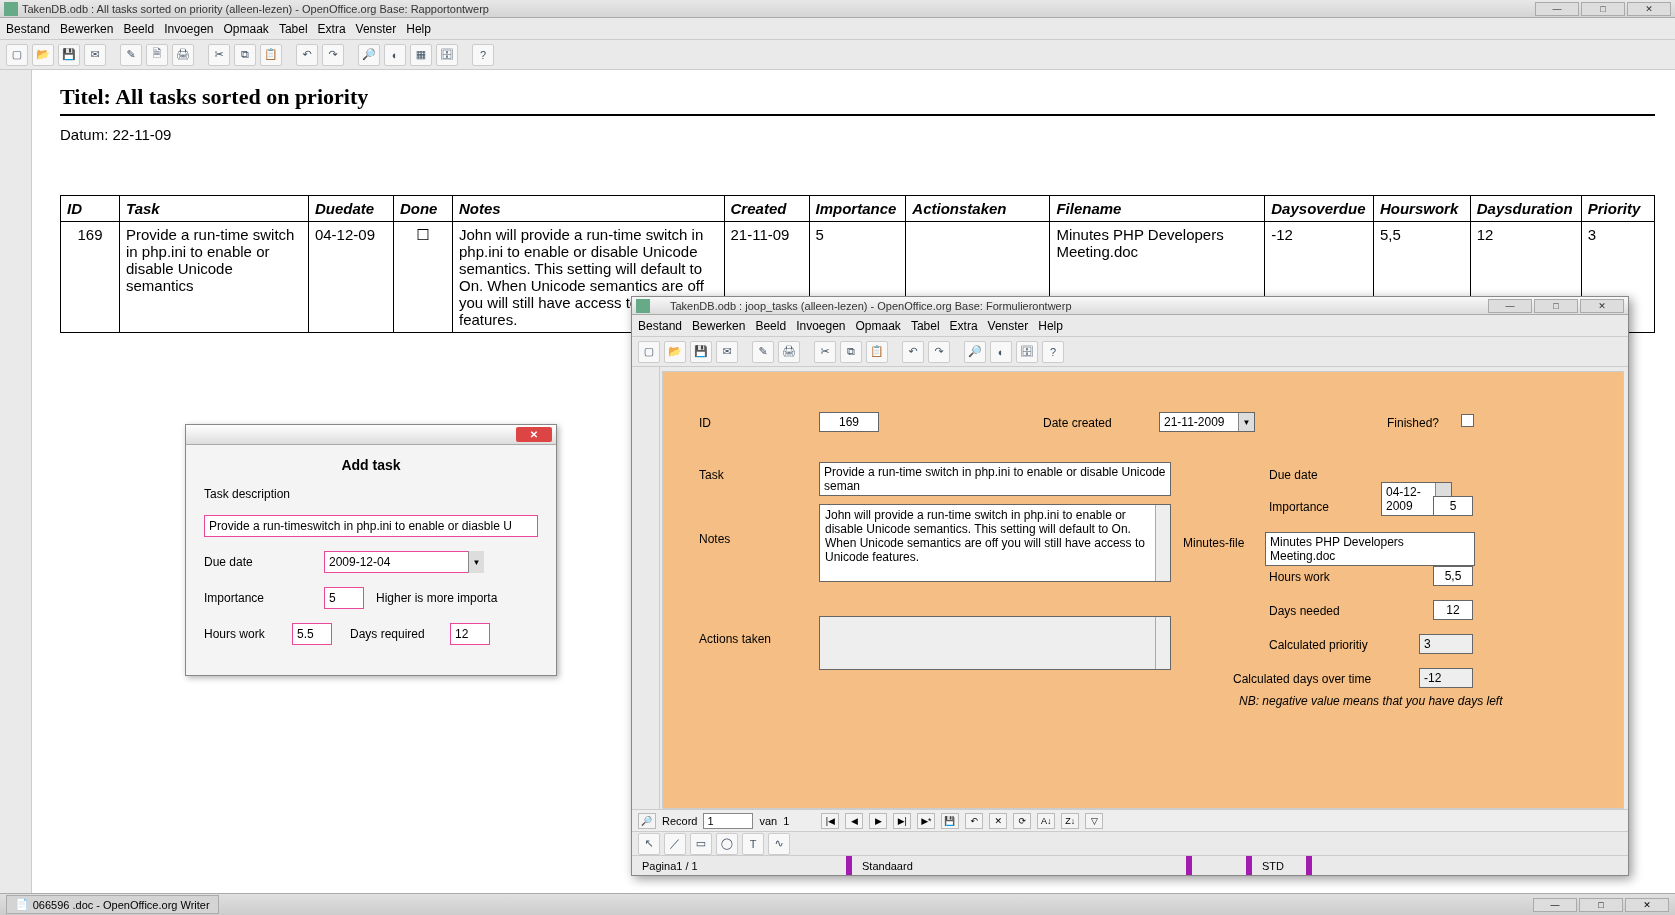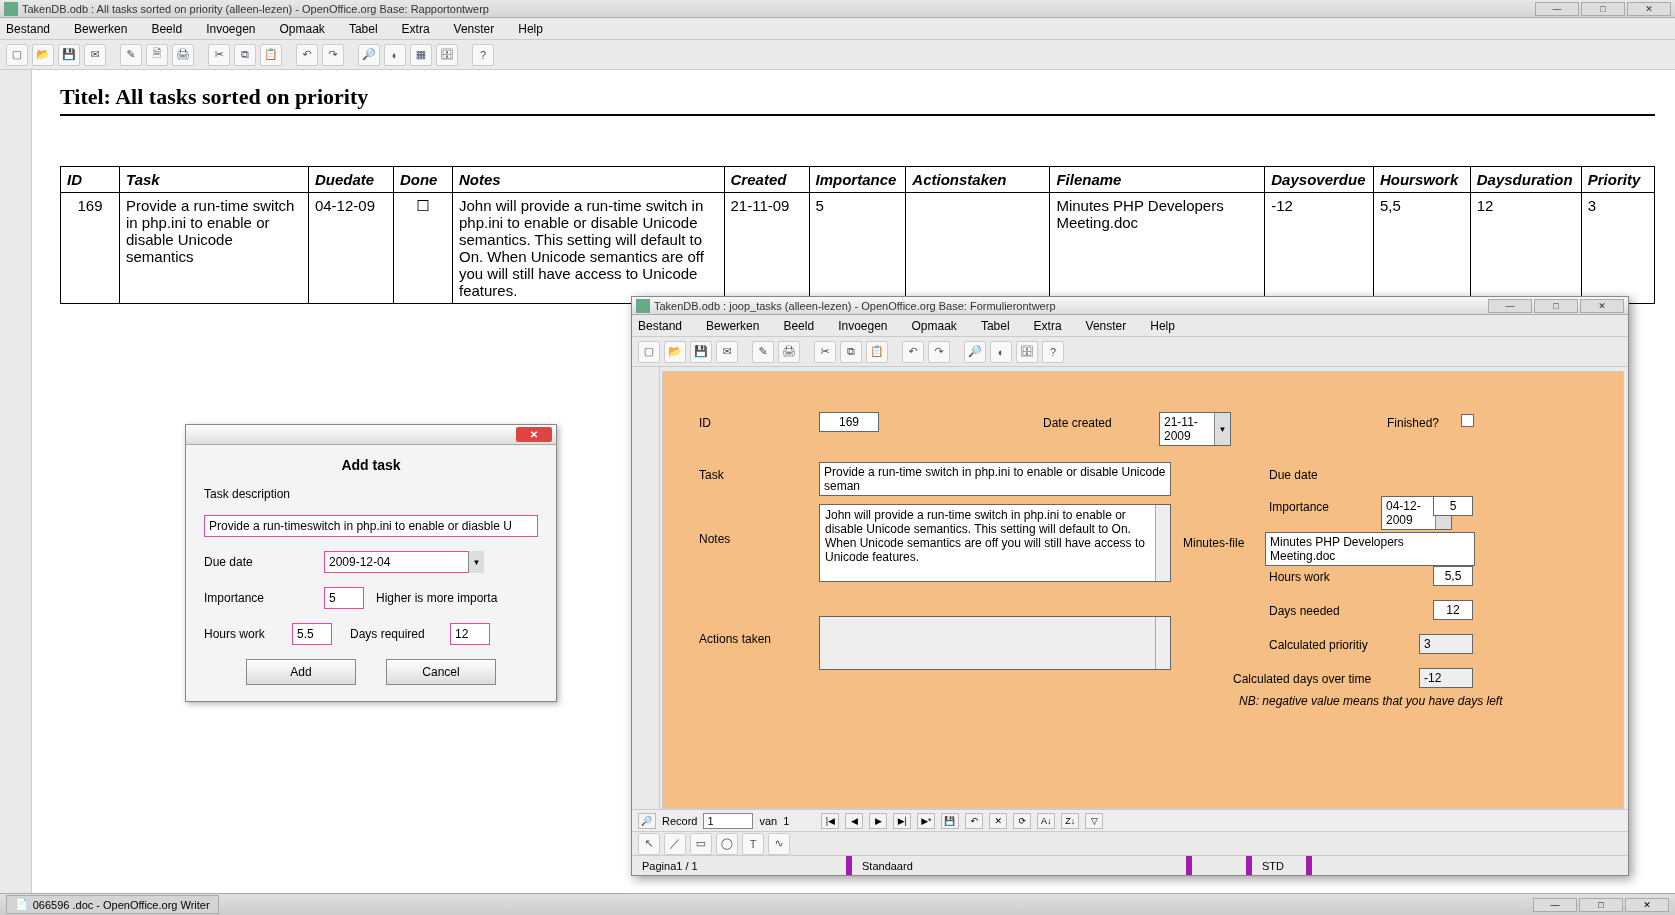--- a/index.html
+++ b/index.html
@@ -4,21 +4,21 @@
 <style>
 * { box-sizing: border-box; margin: 0; padding: 0; font-family: Arial, sans-serif; }
 body { background: #eaeaea; width: 1675px; height: 915px; overflow: hidden; position: relative; font-size: 12px; }
 
 
 .main-window { position: absolute; top: 0; left: 0; right: 0; bottom: 0; background: #fff; display: flex; flex-direction: column; }
 .titlebar { background: linear-gradient(#e8e8e8, #d4d4d4); height: 18px; display: flex; align-items: center; padding: 0 4px; font-size: 11px; color: #333; border-bottom: 1px solid #aaa; }
 .titlebar .tb-icon { width: 14px; height: 14px; background: #6a8; margin-right: 4px; }
 .titlebar .wc { margin-left: auto; display: flex; gap: 2px; }
 .wc-btn { width: 44px; height: 14px; background: #ddd; border: 1px solid #aaa; font-size: 9px; text-align: center; line-height: 12px; cursor: pointer; }
-.menubar { background: #eaeaea; height: 22px; display: flex; align-items: center; padding: 0 6px; gap: 24px; font-size: 12px; border-bottom: 1px solid #ccc; }
+.menubar { background: #eaeaea; height: 22px; display: flex; align-items: center; padding: 0 6px; gap: 10px; font-size: 12px; border-bottom: 1px solid #ccc; }
 .menubar span { cursor: pointer; }
 .toolbar { background: #eaeaea; height: 30px; display: flex; align-items: center; padding: 0 6px; gap: 4px; border-bottom: 1px solid #ccc; }
 .tb-btn { width: 22px; height: 22px; background: #f8f8f8; border: 1px solid #ccc; border-radius: 2px; display:flex;align-items:center;justify-content:center; font-size:11px;color:#456;}
 .tb-sep { width: 6px; }
 .content-area { flex: 1; background: #fff; position: relative; overflow: hidden; }
 .left-ruler { position:absolute; left:0; top:0; width:32px; bottom:0; background:#eaeaea; border-right:1px solid #ccc;}
 .report-page { position: absolute; left: 60px; top: 10px; right: 20px; height: 700px; }
 .report-title { font-family: "Times New Roman", serif; font-size: 22px; font-weight: bold; padding: 4px 0; border-bottom: 2px solid #000; }
 .report-meta { font-family: "Times New Roman", serif; font-size: 15px; margin-top: 8px; line-height: 1.4; }
 table.report { border-collapse: collapse; margin-top: 50px; width: 100%; table-layout: fixed; font-family: "Times New Roman", serif; font-size: 15px; }
@@ -34,21 +34,21 @@
 .frow { display:flex; align-items:center; margin: 14px 0; font-size:12px;}
 .frow label { width: 120px; }
 .dlg-input { border:1px solid #ec4899; background:#fff; padding:3px 4px; font-size:12px;}
 .dlg-w { width: 100%; }
 .dlg-sm { width: 40px; }
 .btns { display:flex; gap:30px; justify-content:center; margin-top:12px;}
 .dbtn { width:110px; height:26px; background:linear-gradient(#fff,#ddd); border:1px solid #888; font-size:12px; cursor:pointer;}
 
 
 .subwin { position:absolute; left:631px; top:296px; width:998px; height:580px; background:#eaeaea; border:1px solid #888; box-shadow:3px 3px 10px rgba(0,0,0,.4); display:flex; flex-direction:column;}
-.subwin .titlebar{background:linear-gradient(#f8f8f8,#dcdcdc);}
+.subwin .titlebar{background:linear-gradient(#f8f8f8,#dcdcdc);gap:16px;}
 .form-canvas { flex:1; margin:4px 4px 0 32px; background:#f5be85; border:1px solid #ccc; position:relative; overflow:auto;}
 .flabel { position:absolute; font-size:12px; color:#000;}
 .ffield { position:absolute; background:#fff; border:1px solid #666; font-size:12px; padding:2px 4px; }
 .ffield.ro { background:#eee;}
 .fcheck { position:absolute; width:13px; height:13px; background:#fff; border:1px solid #666;}
 .farea { position:absolute; background:#fff; border:1px solid #666; font-size:12px; padding:3px 5px; overflow:auto;}
 .farea .sb { position:absolute;right:0;top:0;bottom:0;width:15px;background:#eee;border-left:1px solid #aaa;}
 .note-text{font-style:italic;font-size:12px;color:#000;position:absolute;}
 .navbar { height:22px; background:#eee; border-top:1px solid #ccc; display:flex; align-items:center; padding:0 6px; gap:6px; font-size:11px;}
 .nav-input{width:50px;border:1px solid #888;padding:1px 3px;font-size:11px;}
@@ -107,20 +107,21 @@
     <div class="tb-btn">▦</div>
     <div class="tb-btn">🗄</div>
     <div class="tb-sep"></div>
     <div class="tb-btn">?</div>
   </div>
   <div class="content-area">
     <div class="left-ruler"></div>
     <div class="report-page">
       <div class="report-title">Titel: All tasks sorted on priority</div>
       <div class="report-meta">
+        <div>Datum: 22-11-09</div>
       </div>
       <table class="report">
         <colgroup>
           <col style="width:50px">
             <col style="width:160px">
             <col style="width:72px">
             <col style="width:50px">
           <col style="width:230px">
             <col style="width:72px">
             <col style="width:82px">
@@ -190,24 +191,20 @@
       <label>Importance</label>
       <input class="dlg-input dlg-sm" value="5" style="">
       <span style="margin-left:12px">Higher is more importa</span>
     </div>
     <div class="frow">
       <label style="width:88px">Hours work</label>
       <input class="dlg-input dlg-sm" value="5.5" style="">
       <label style="width:100px;margin-left:18px">Days required</label>
       <input class="dlg-input dlg-sm" value="12" style="">
     </div>
-    <div class="btns">
-      <button class="dbtn">Add</button>
-      <button class="dbtn">Cancel</button>
-    </div>
   </div>
 </div>
 
 <div class="subwin">
   <div class="titlebar">
     <div class="tb-icon"></div>
     <span>TakenDB.odb : joop_tasks (alleen-lezen) - OpenOffice.org Base: Formulierontwerp</span>
     <div class="wc">
       <div class="wc-btn">—</div>
       <div class="wc-btn">□</div>
@@ -247,21 +244,21 @@
     <div class="tb-btn">?</div>
   </div>
 
   <div style="flex:1;position:relative;display:flex;">
     <div style="width:28px;background:#eaeaea;border-right:1px solid #ccc"></div>
     <div class="form-canvas" style="margin-left:2px;">
       <div class="flabel" style="left:36px;top:44px">ID</div>
       <div class="ffield" style="left:156px;top:40px;width:60px;text-align:center">169</div>
 
       <div class="flabel" style="left:380px;top:44px">Date created</div>
-      <div class="ffield dd" style="left:496px;top:40px;width:72px;padding-right:18px"><span>21-11-2009</span><div class="dd-btn">▼</div></div>
+      <div class="ffield dd" style="left:496px;top:40px;width:96px;padding-right:18px"><span>21-11-2009</span><div class="dd-btn">▼</div></div>
 
       <div class="flabel" style="left:724px;top:44px">Finished?</div>
       <div class="fcheck" style="left:798px;top:42px"></div>
 
       <div class="flabel" style="left:36px;top:96px">Task</div>
       <div class="ffield" style="left:156px;top:90px;width:352px">Provide a run-time switch in php.ini to enable or disable Unicode seman</div>
 
       <div class="flabel" style="left:606px;top:96px">Due date</div>
       <div class="ffield dd" style="left:718px;top:90px;width:71px;padding-right:18px"><span>04-12-2009</span><div class="dd-btn">▼</div></div>
 

